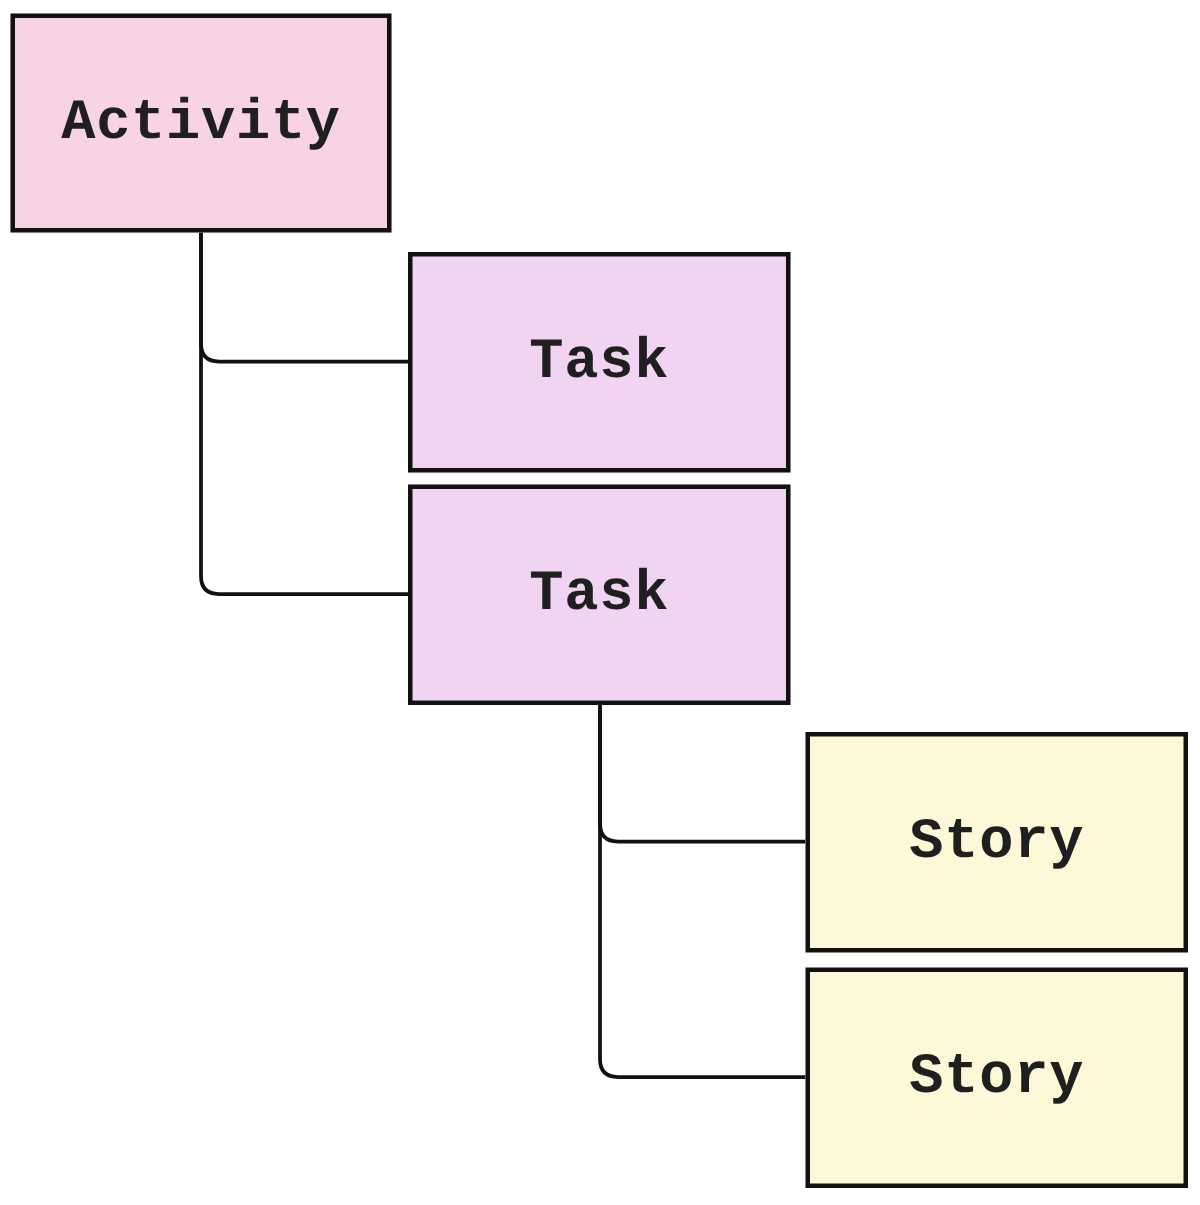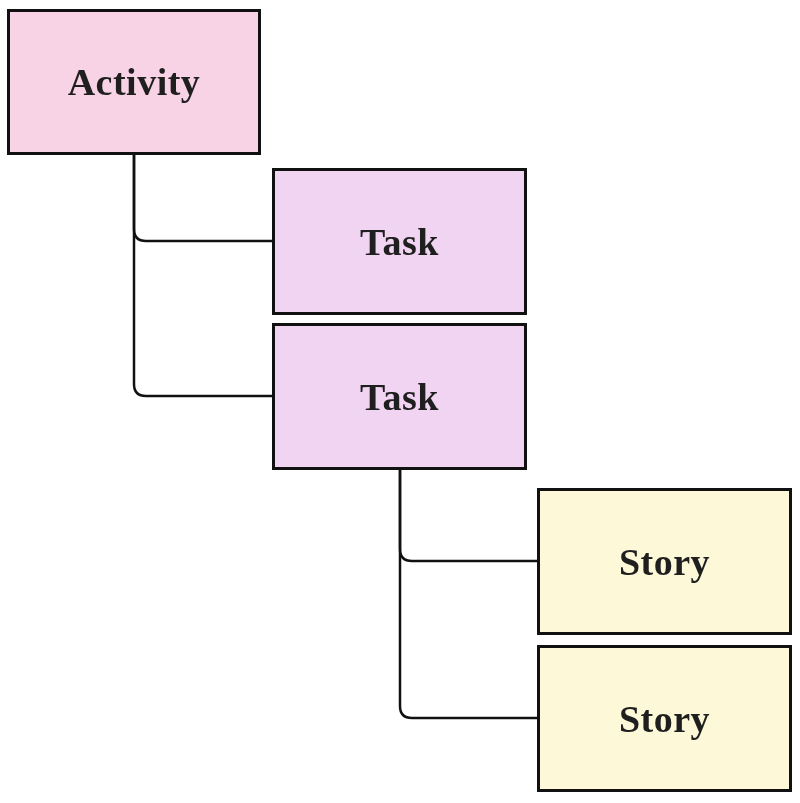--- a/index.html
+++ b/index.html
@@ -5,21 +5,21 @@
   html, body {
     margin: 0;
     padding: 0;
     background: var(--bg, #ffffff);
   }
   .canvas {
     position: relative;
     width: 800px;
     height: 795px;
     background: var(--bg, #ffffff);
-    font-family: Liberation Serif, serif;
+    font-family: Liberation Mono, monospace;
     overflow: hidden;
     text-align: center;
   }
   .edges {
     position: absolute;
     left: 0;
     top: 0;
     width: 800px;
     height: 803px;
   }

